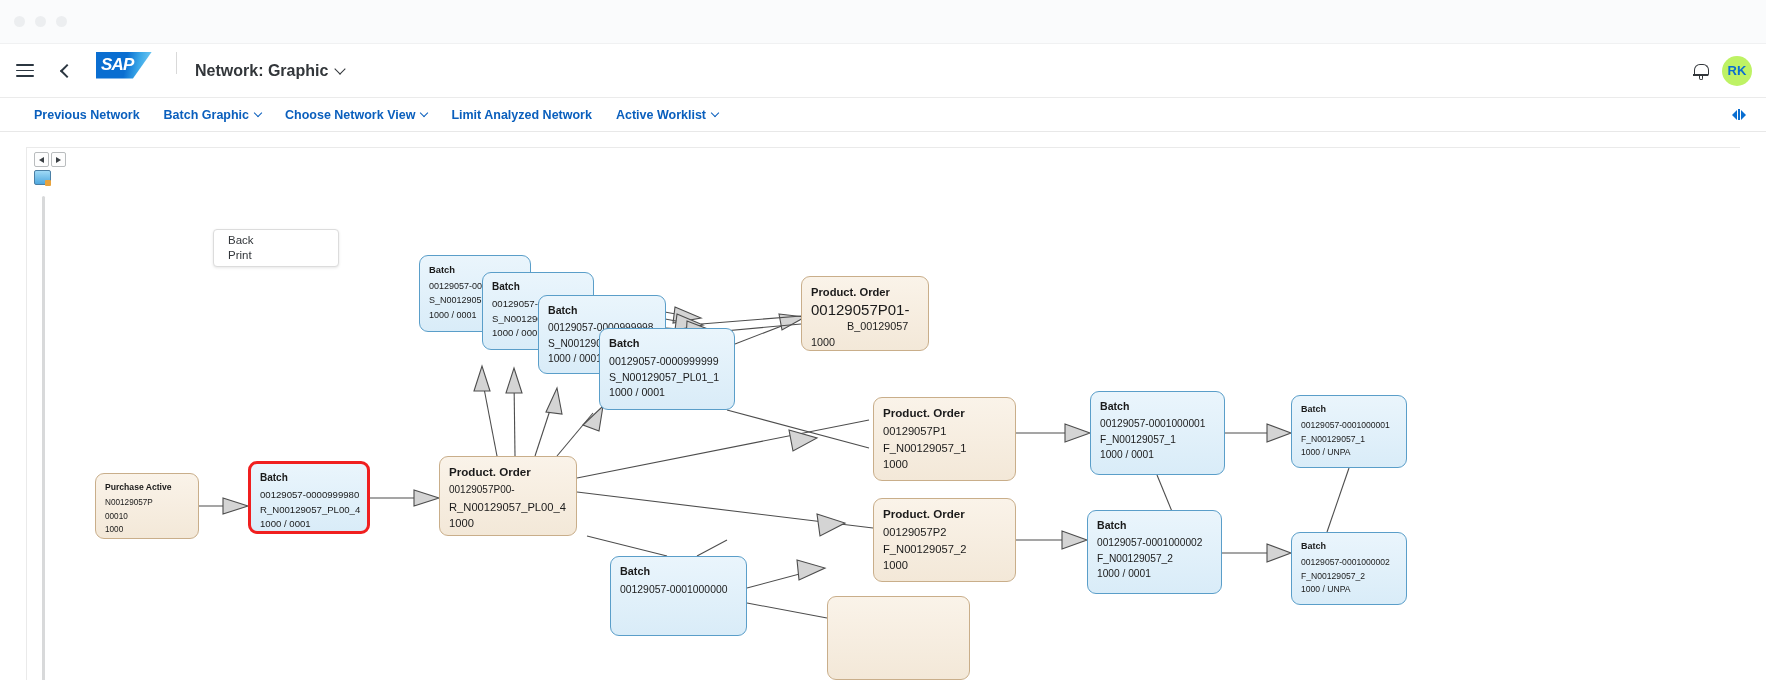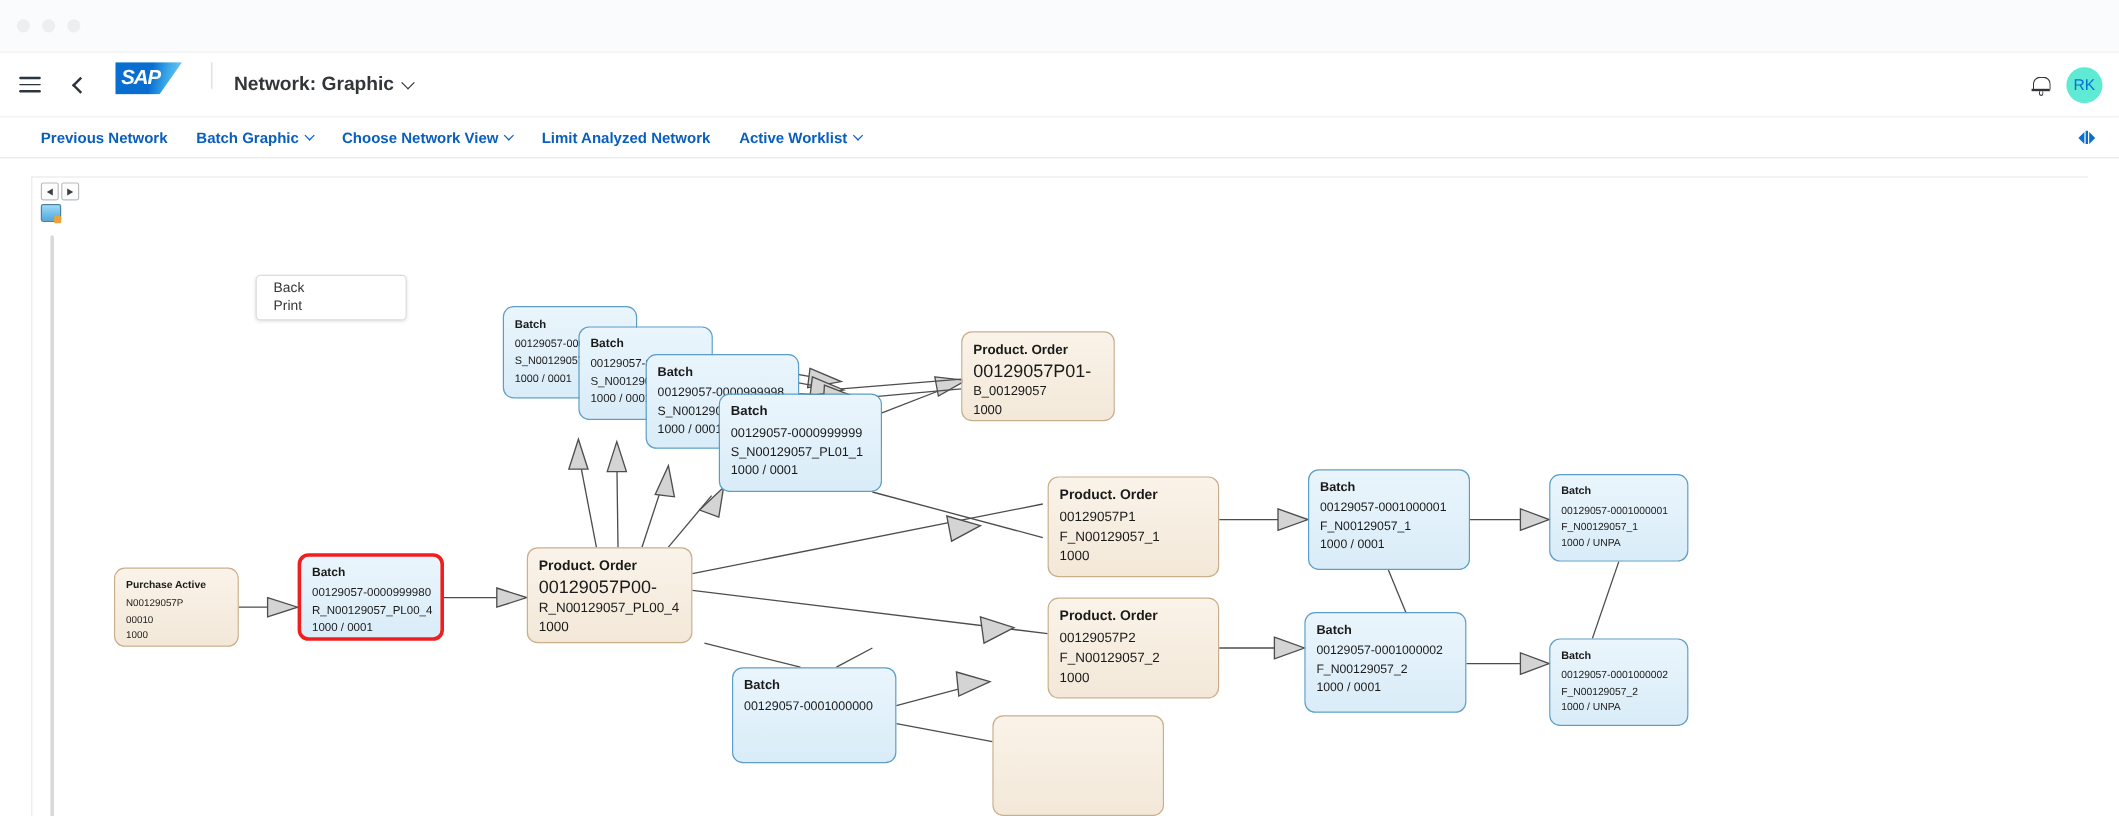--- a/index.html
+++ b/index.html
@@ -79,23 +79,23 @@
     font-family:"Liberation Sans", sans-serif;
   }
   .mag { width:13px;height:13px;border:1.6px solid #32363a;border-radius:50%;position:relative;margin-left:6px;cursor:pointer;}
   .mag:after{content:"";position:absolute;width:1.6px;height:5px;background:#32363a;right:-2px;bottom:-4px;transform:rotate(-45deg);}
   .bell { width:15px;height:16px;position:relative;cursor:pointer;}
   .bell:before{content:"";position:absolute;left:1px;top:1px;width:13px;height:11px;border:1.5px solid #32363a;border-radius:6px 6px 2px 2px;border-bottom:none;}
   .bell:after{content:"";position:absolute;left:0;bottom:3px;width:15px;height:1.5px;background:#32363a;}
   .bell i{position:absolute;left:5.5px;bottom:-1px;width:4px;height:4px;border:1.5px solid #32363a;border-top:none;border-radius:0 0 4px 4px;}
   .avatar {
     width:30px;height:30px;border-radius:50%;
-    background:#5eead4; color:#0a6ed1;
+    background:#bef264; color:#0a6ed1;
     display:flex;align-items:center;justify-content:center;
-    font-size:13px;font-weight:normal; cursor:pointer;
+    font-size:13px;font-weight:bold; cursor:pointer;
   }
 
   
   .actionbar {
     height:34px; width:100%;
     background:#fff;
     display:flex; align-items:center;
     padding-left:34px;
     gap:24px;
     border-bottom:1px solid #e8e8e8;
@@ -322,21 +322,21 @@
         <div class="l" style="font-size: 8.2px; line-height: 13.4px;">1000</div>
       </div>
       <div class="node n-batch n-sel" style="left: 221px; top: 313px; width: 122px; height: 73px;">
         <div class="t" style="font-size: 10px; line-height: 14.8px;">Batch</div>
         <div class="l" style="font-size: 9.6px; line-height: 14.8px;">00129057-0000999980</div>
         <div class="l" style="font-size: 9.6px; line-height: 14.8px;">R_N00129057_PL00_4</div>
         <div class="l" style="font-size: 9.6px; line-height: 14.8px;">1000 / 0001</div>
       </div>
       <div class="node n-order" style="left: 412px; top: 308px; width: 138px; height: 80px;">
         <div class="t" style="font-size: 11.6px; line-height: 16.4px;">Product. Order</div>
-        <div class="l" style="font-size: 15px; line-height: 16.4px;">00129057P00-</div>
+        <div class="l" style="font-size: 10px; line-height: 16.4px;">00129057P00-</div>
         <div class="l" style="font-size: 11.2px; line-height: 16.4px;">R_N00129057_PL00_4</div>
         <div class="l" style="font-size: 11.2px; line-height: 16.4px;">1000</div>
       </div>
       <div class="node n-batch" style="left: 392px; top: 107px; width: 112px; height: 77px;">
         <div class="t" style="font-size: 9.4px; line-height: 14.2px;">Batch</div>
         <div class="l" style="font-size: 9px; line-height: 14.2px;">00129057-0000</div>
         <div class="l" style="font-size: 9px; line-height: 14.2px;">S_N00129057_</div>
         <div class="l" style="font-size: 9px; line-height: 14.2px;">1000 / 0001</div>
       </div>
       <div class="node n-batch" style="left: 455px; top: 124px; width: 112px; height: 78px;">
@@ -353,21 +353,21 @@
       </div>
       <div class="node n-batch" style="left: 572px; top: 180px; width: 136px; height: 82px;">
         <div class="t" style="font-size: 11px; line-height: 15.8px;">Batch</div>
         <div class="l" style="font-size: 10.6px; line-height: 15.8px;">00129057-0000999999</div>
         <div class="l" style="font-size: 10.6px; line-height: 15.8px;">S_N00129057_PL01_1</div>
         <div class="l" style="font-size: 10.6px; line-height: 15.8px;">1000 / 0001</div>
       </div>
       <div class="node n-order" style="left: 774px; top: 128px; width: 128px; height: 75px;">
         <div class="t" style="font-size: 11.2px; line-height: 16px;">Product. Order</div>
         <div class="l" style="font-size: 15px; line-height: 16px;">00129057P01-</div>
-        <div class="l" style="font-size: 10.8px; line-height: 16px;">B_00129057</div>
+        <div class="l" style="font-size: 10.8px; line-height: 16px; margin-left: 36px;">B_00129057</div>
         <div class="l" style="font-size: 10.8px; line-height: 16px;">1000</div>
       </div>
       <div class="node n-order" style="left: 846px; top: 249px; width: 143px; height: 84px;">
         <div class="t" style="font-size: 11.6px; line-height: 16.4px;">Product. Order</div>
         <div class="l" style="font-size: 11.2px; line-height: 16.4px;">00129057P1</div>
         <div class="l" style="font-size: 11.2px; line-height: 16.4px;">F_N00129057_1</div>
         <div class="l" style="font-size: 11.2px; line-height: 16.4px;">1000</div>
       </div>
       <div class="node n-order" style="left: 846px; top: 350px; width: 143px; height: 84px;">
         <div class="t" style="font-size: 11.6px; line-height: 16.4px;">Product. Order</div>

